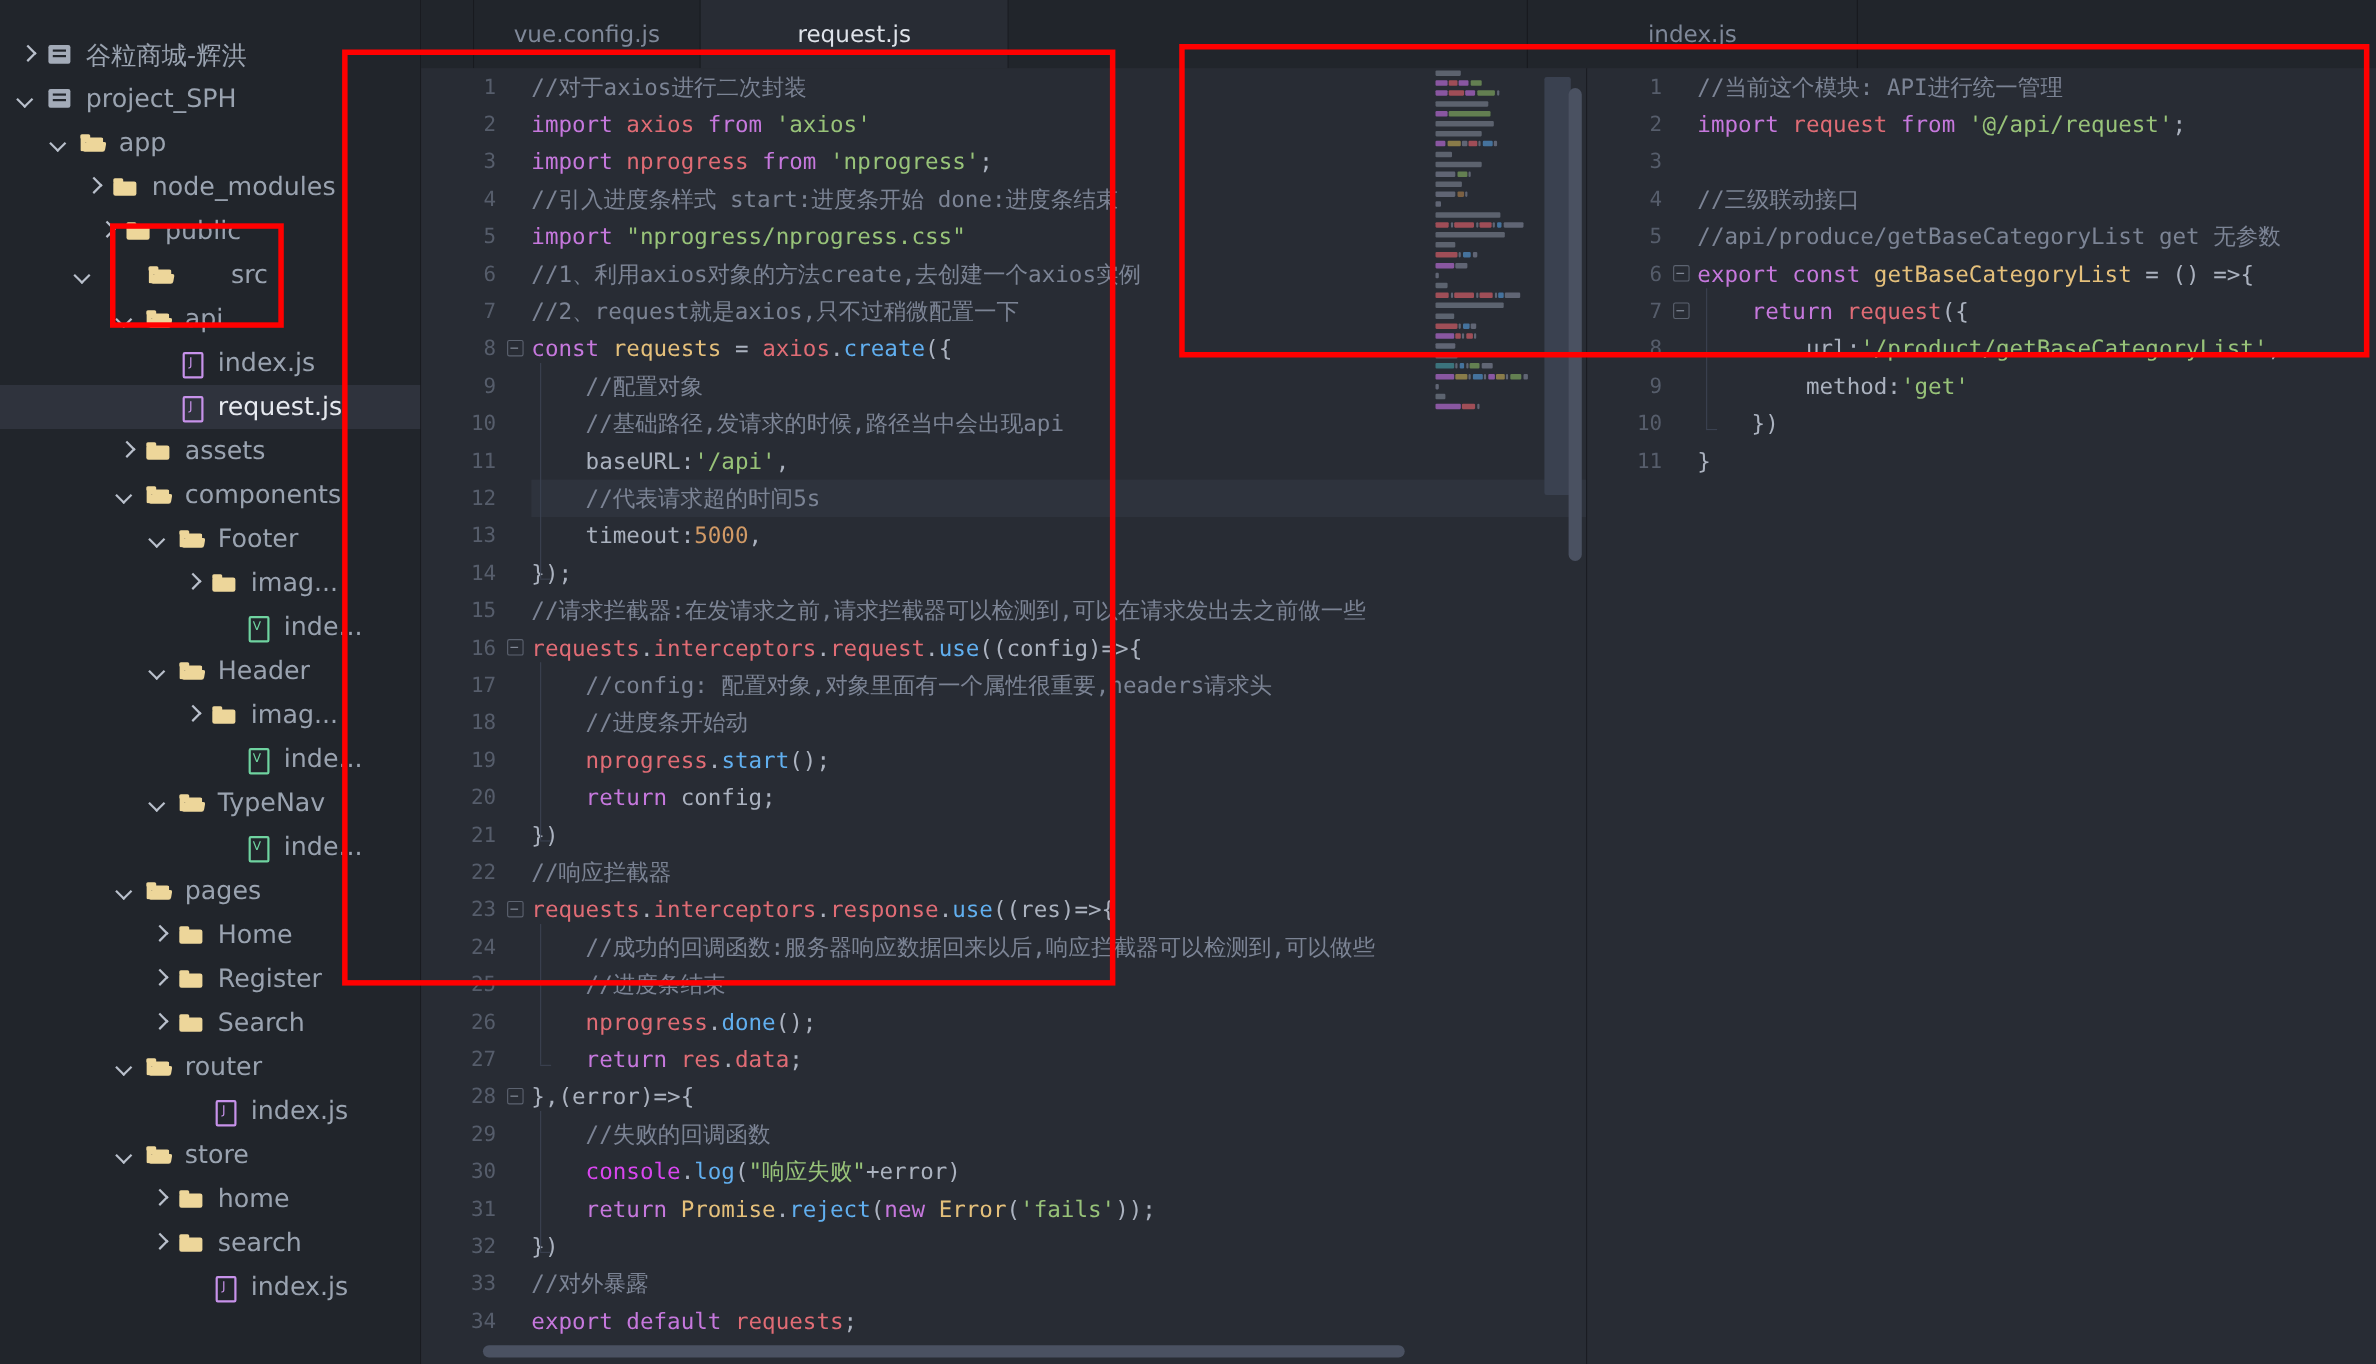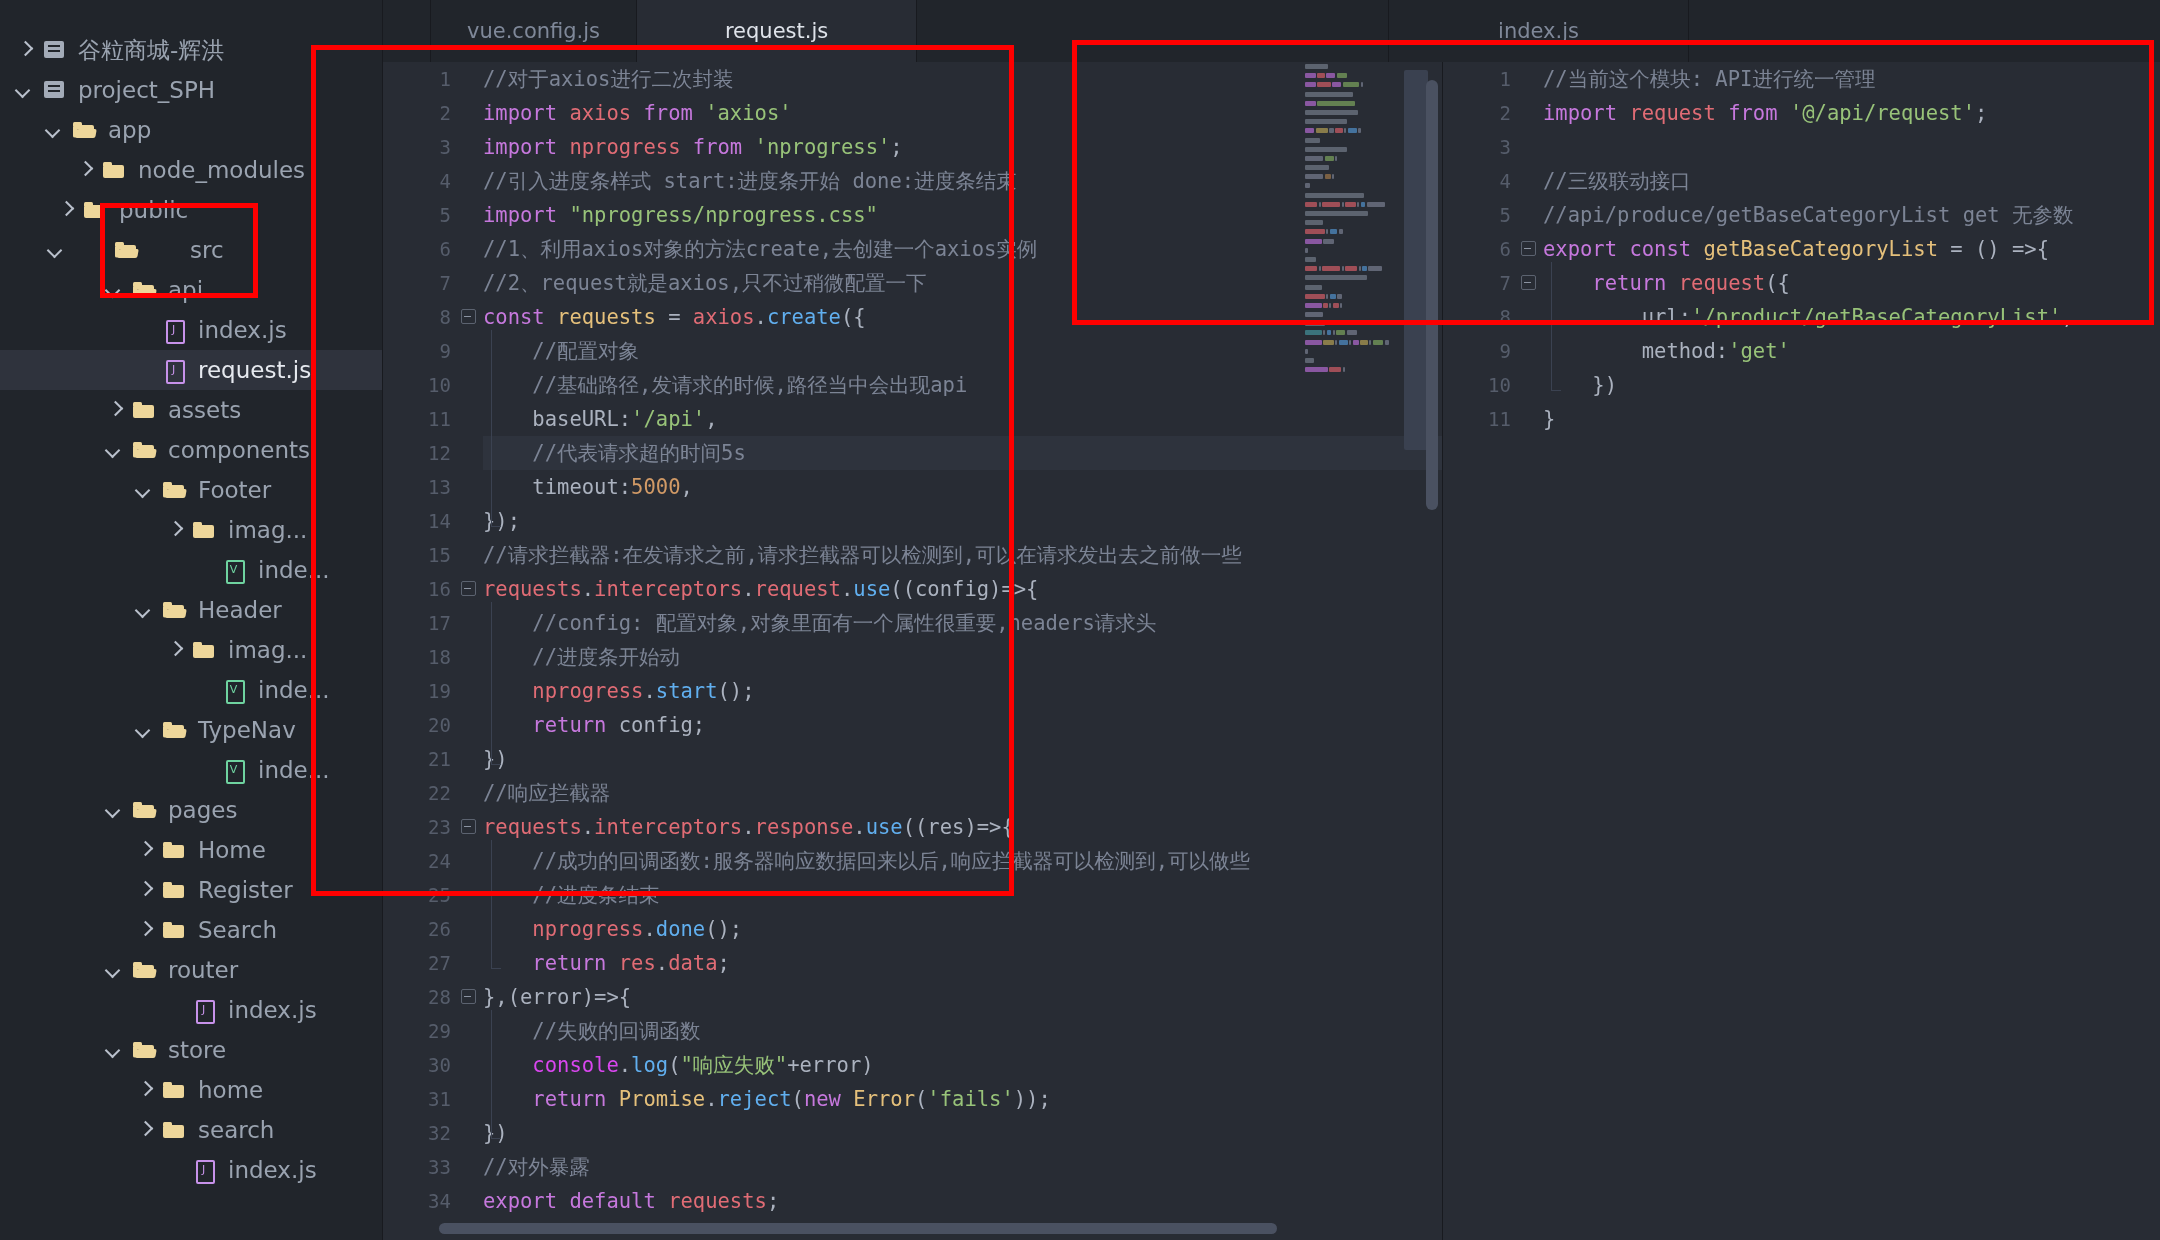--- a/index.html
+++ b/index.html
@@ -193,26 +193,26 @@
         <span class="ico folderopen">
           <i class="fo2"></i>
         </span>
         <span class="tree-label">app</span>
       </div>
       <div class="tree-row" style="padding-left: 74px;">
         <span class="chev right"></span>
         <span class="ico folder"></span>
         <span class="tree-label">node_modules</span>
       </div>
-      <div class="tree-row" style="padding-left: 55px;">
+      <div class="tree-row" style="padding-left: 86px;">
         <span class="chev right"></span>
         <span class="ico folder"></span>
         <span class="tree-label">public</span>
       </div>
-      <div class="tree-row" style="padding-left: 46px; gap: 40px;">
+      <div class="tree-row" style="padding-left: 66px; gap: 40px;">
         <span class="chev down"></span>
         <span class="ico folderopen">
           <i class="fo2"></i>
         </span>
         <span class="tree-label">src</span>
       </div>
       <div class="tree-row" style="padding-left: 104px;">
         <span class="chev down"></span>
         <span class="ico folderopen">
           <i class="fo2"></i>

